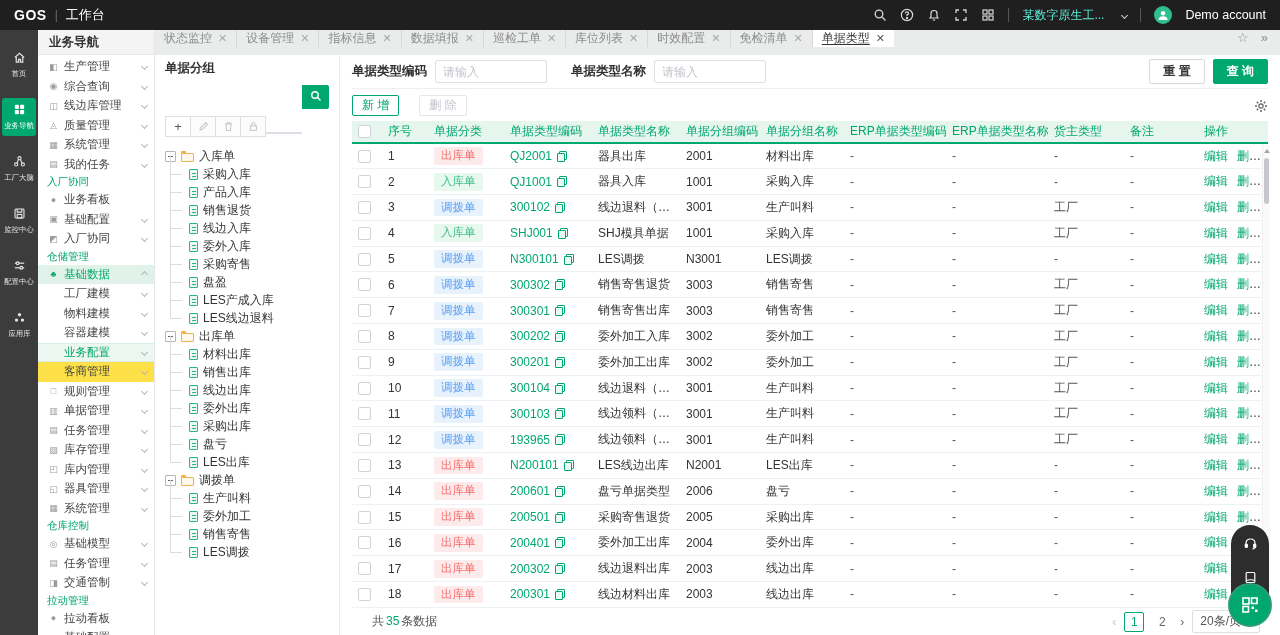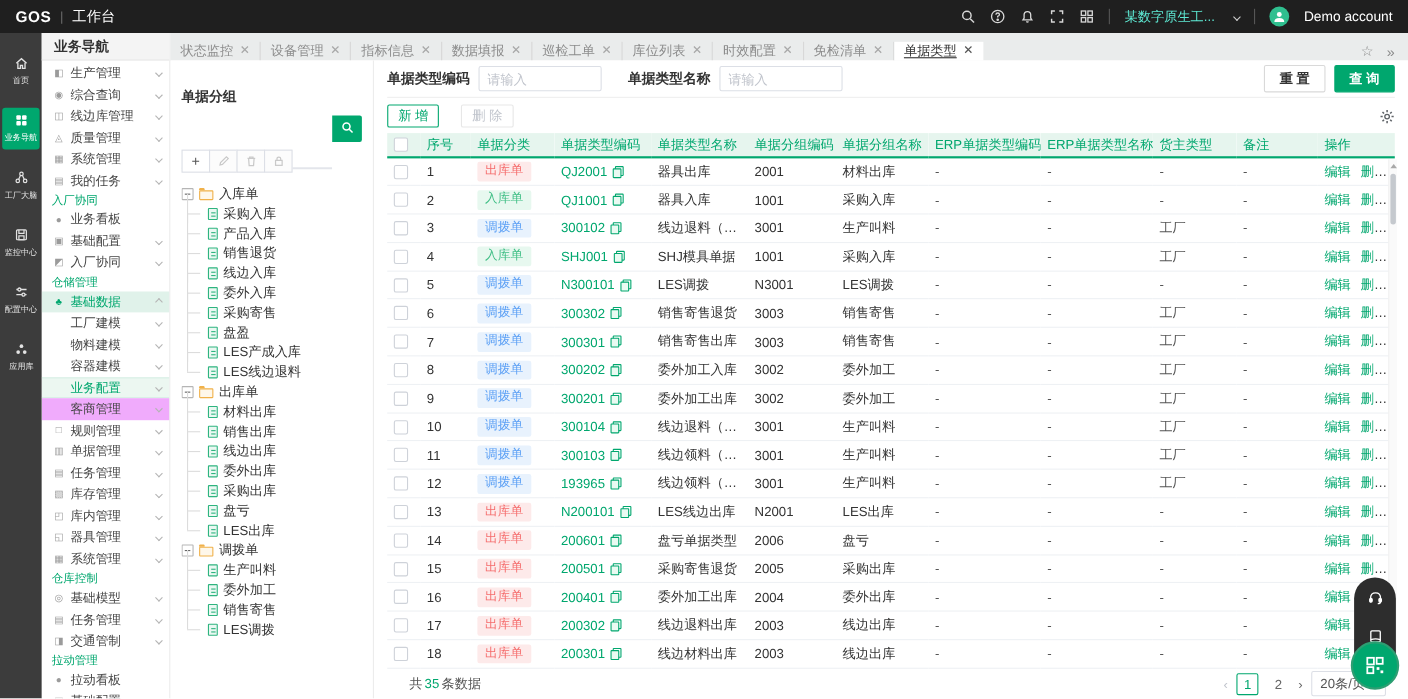--- a/index.html
+++ b/index.html
@@ -37,38 +37,38 @@
   .sidebar{ width:117px; background:#fff; border-right:1px solid #e6e6e6; display:flex; flex-direction:column; flex-shrink:0; }
   .sidebar-header{ height:25px; background:#f4f4f4; border-bottom:1px solid #e8e8e8; font-size:12.5px; font-weight:bold; color:#333; display:flex; align-items:center; padding-left:11px; flex-shrink:0; }
   .menu{ flex:1; overflow:hidden; padding-top:2px; }
   .menu-item{ height:19.5px; display:flex; align-items:center; gap:5px; padding:0 7px 0 10px; font-size:11.5px; color:#454545; cursor:pointer; white-space:nowrap; }
   .mi-icon{ font-size:9px; color:#9b9b9b; width:11px; text-align:center; flex-shrink:0; }
   .mi-label{ flex:1; overflow:hidden; }
   .menu-item.active{ background:#e0f2ea; color:var(--green); }
   .menu-item.active .mi-icon{ color:var(--green); }
   .menu-item.sub{ padding-left:26px; }
   .menu-item.selected{ background:#ecf7f1; color:var(--green); border-top:1px solid #d8efe5; border-bottom:1px solid #d8efe5; }
-  .menu-item.tinted{ background:#f0abfc; }
+  .menu-item.tinted{ background:#fde047; }
   .menu-section{ height:16px; font-size:10.5px; color:var(--green); display:flex; align-items:center; padding-left:9px; }
 
   
   .content{ flex:1; display:flex; flex-direction:column; min-width:0; }
-  .tabbar{ height:25px; background:#eaecec; display:flex; align-items:flex-end; flex-shrink:0;gap:16px; }
+  .tabbar{ height:25px; background:#eaecec; display:flex; align-items:flex-start; flex-shrink:0;gap:16px; }
   .tab{ display:flex; align-items:center; gap:6px; padding:0 9px; font-size:12px; color:#8c8c8c; border-right:1px solid #d8d8d8; cursor:pointer; white-space:nowrap; }
   .tab .close{ font-size:11px; color:#a8a8a8; line-height:1; }
   .tab.active{ background:#fff; color:#333; border-right:none; }
   .tab.active .tab-label{ text-decoration:underline; text-underline-offset:2px; }
   .tab.active .close{ color:#555; }
   .tabbar-right{ margin-left:auto; display:flex; align-items:center; gap:12px; padding:0 12px; color:#8c8c8c; }
   .star{ font-size:13px; } .dbl{ font-size:13px; }
 
   .workspace{ flex:1; display:flex; background:#fff; min-height:0; position:relative; }
 
   
-  .tree-panel{ width:185px; border-right:1px solid #ececec; padding:24px 10px 0; flex-shrink:0; display:flex; flex-direction:column; overflow:hidden; }
+  .tree-panel{ width:185px; border-right:1px solid #ececec; padding:4px 10px 0; flex-shrink:0; display:flex; flex-direction:column; overflow:hidden; }
   .tree-title{ font-size:12.5px; font-weight:bold; color:#333; margin:1px 0 8px; }
   .tree-search{ display:flex; height:24px; }
   .tree-search input{ flex:1; min-width:0; border:1px solid #dcdfe6; border-right:none; border-radius:2px 0 0 2px; padding:0 7px; font-size:12px; color:#333; outline:none; font-family:inherit;margin-top:47px; }
   .tree-search input::placeholder{ color:#c0c4cc; }
   .search-btn{ width:27px; background:var(--green); border:none; border-radius:0 2px 2px 0; display:flex; align-items:center; justify-content:center; cursor:pointer; }
   .search-btn svg{ width:12px; height:12px; }
   .tree-toolbar{ display:flex; margin-top:7px; }
   .tt-btn{ width:26px; height:21px; border:1px solid #dcdfe6; background:#fff; display:flex; align-items:center; justify-content:center; color:#555; font-size:13px; cursor:pointer; }
   .tt-btn + .tt-btn{ margin-left:-1px; }
   .tt-btn.disabled{ color:#c9c9c9; background:#fcfcfc; }

